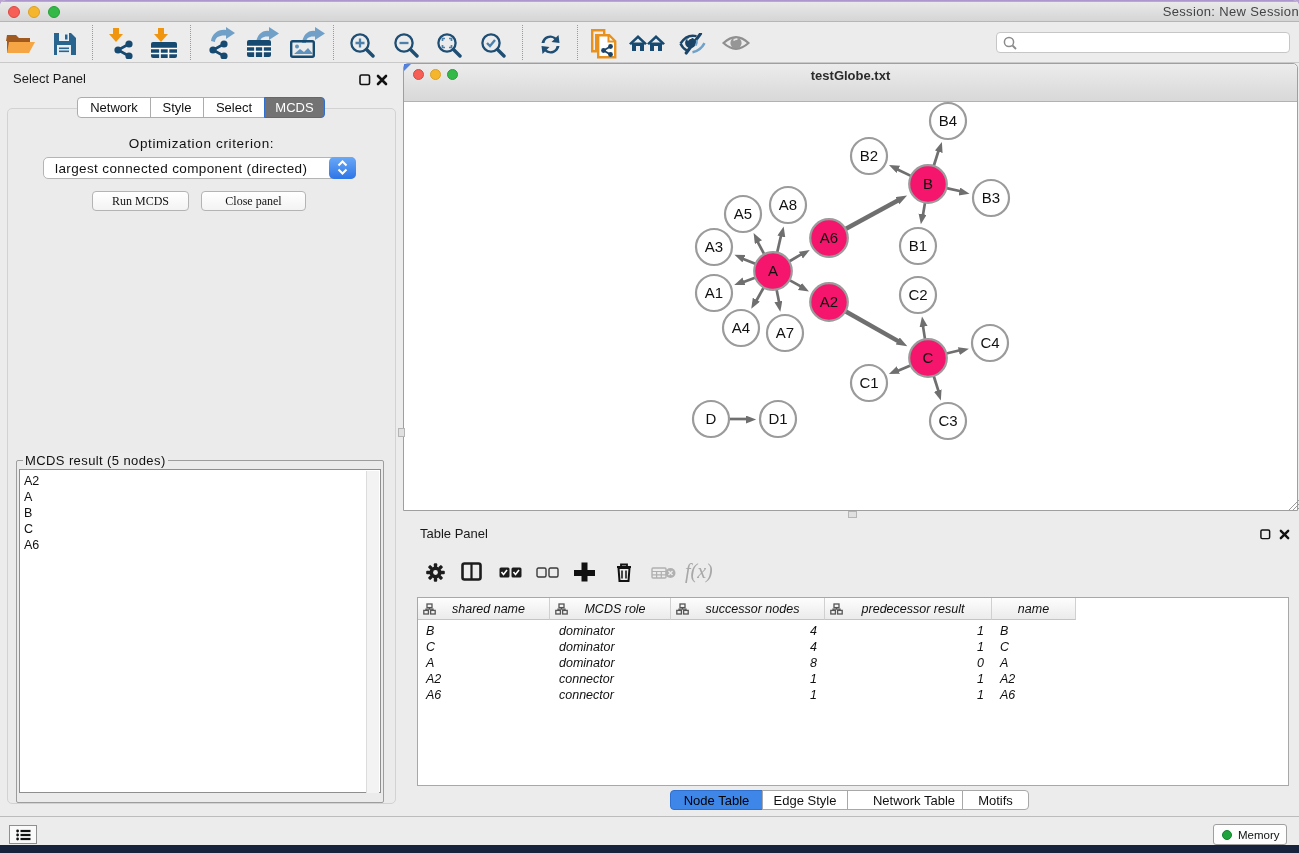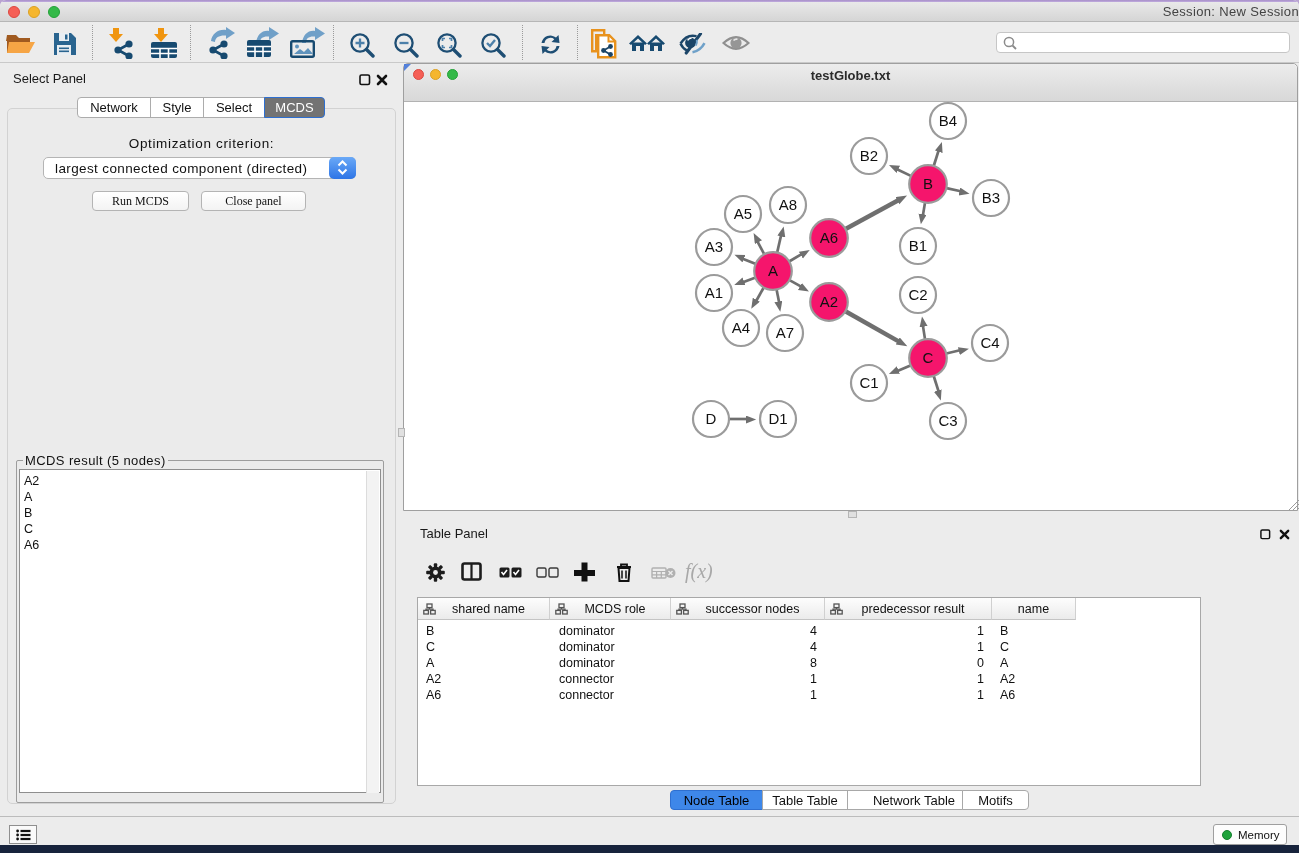--- a/index.html
+++ b/index.html
@@ -46,21 +46,21 @@
 #listbox .it { position:absolute; left:4px; font-size:12.5px; color:#111; }
 
 #netwin { position:absolute; left:403px; top:63px; width:895px; height:448px;
   background:#fff; border:1px solid #9f9f9f; border-radius:5px 5px 0 0; }
 #nettitle { position:absolute; left:0; top:0; width:100%; height:38px;
   background:linear-gradient(#ececec,#d8d8d8); border-bottom:1px solid #b2b2b2; border-radius:5px 5px 0 0; }
 #nettitle .title { position:absolute; left:0; right:0; top:4px; text-align:center; font-size:13px; font-weight:bold; color:#2b2b2b; }
 
 #tpanel { position:absolute; left:403px; top:518px; width:896px; height:298px; background:#ececec; }
 #tpanel .hdr { position:absolute; left:17px; top:8px; font-size:13px; color:#1a1a1a; }
-#ttable { position:absolute; left:14px; top:79px; width:784px; height:189px; background:#fff; border:1px solid #a8a8a8; }
+#ttable { position:absolute; left:14px; top:79px; width:872px; height:189px; background:#fff; border:1px solid #a8a8a8;font-style:italic; }
 .thcell { position:absolute; top:0; height:22px; background:linear-gradient(#fdfdfd,#ebebeb);
   border-right:1px solid #d0d0d0; border-bottom:1px solid #c4c4c4; font-size:12.5px; color:#111; text-align:center; line-height:22px; }
 .trow { position:absolute; font-size:12.5px; color:#111; }
 .ttab { position:absolute; top:0; height:20px; background:#fff; border:1px solid #a8a8a8;
   font-size:13px; color:#111; text-align:center; line-height:19px; }
 
 #statusbar { position:absolute; left:0; top:816px; width:1299px; height:29px; background:#ececec; border-top:1px solid #bcbcbc; }
 #listbtn { position:absolute; left:9px; top:8px; width:28px; height:19px; background:#fafafa; border:1px solid #8f8f8f; }
 #membtn { position:absolute; left:1213px; top:7px; width:74px; height:21px; background:#fdfdfd; border:1px solid #9f9f9f; border-radius:3px; }
 #membtn .dot { position:absolute; left:8px; top:5px; width:10px; height:10px; border-radius:50%; background:#1fa33c; border:1px solid #158030; }
@@ -470,21 +470,21 @@
     <div class="trow" style="left:546px; top:74px; width:20px; text-align:right;">1</div>
     <div class="trow" style="left:582px; top:74px;">A2</div>
     <div class="trow" style="left:8px; top:90px;">A6</div>
     <div class="trow" style="left:141px; top:90px;">connector</div>
     <div class="trow" style="left:379px; top:90px; width:20px; text-align:right;">1</div>
     <div class="trow" style="left:546px; top:90px; width:20px; text-align:right;">1</div>
     <div class="trow" style="left:582px; top:90px;">A6</div>
   </div>
 
   <div class="ttab" style="left:267px; top:272px; width:93px; border-radius:4px 0 0 4px; background:#3e87e9; border-color:#2e6fd0; color:#000000;">Node Table</div>
-  <div class="ttab" style="left:359px; top:272px; width:86px;">Table Table</div>
+  <div class="ttab" style="left:359px; top:272px; width:86px;">Edge Style</div>
   <div class="ttab" style="left:444px; top:272px; width:116px;padding-left:18px;">Network Table</div>
   <div class="ttab" style="left:559px; top:272px; width:67px; border-radius:0 4px 4px 0;">Motifs</div>
 </div>
 
 <div id="statusbar">
   <div id="listbtn">
     <svg class="abs" style="left:6px;top:3px" width="15" height="12" viewBox="0 0 15 12">
       <g fill="#111">
             <circle cx="1.6" cy="2" r="1.4"></circle>
             <circle cx="1.6" cy="6" r="1.4"></circle>

